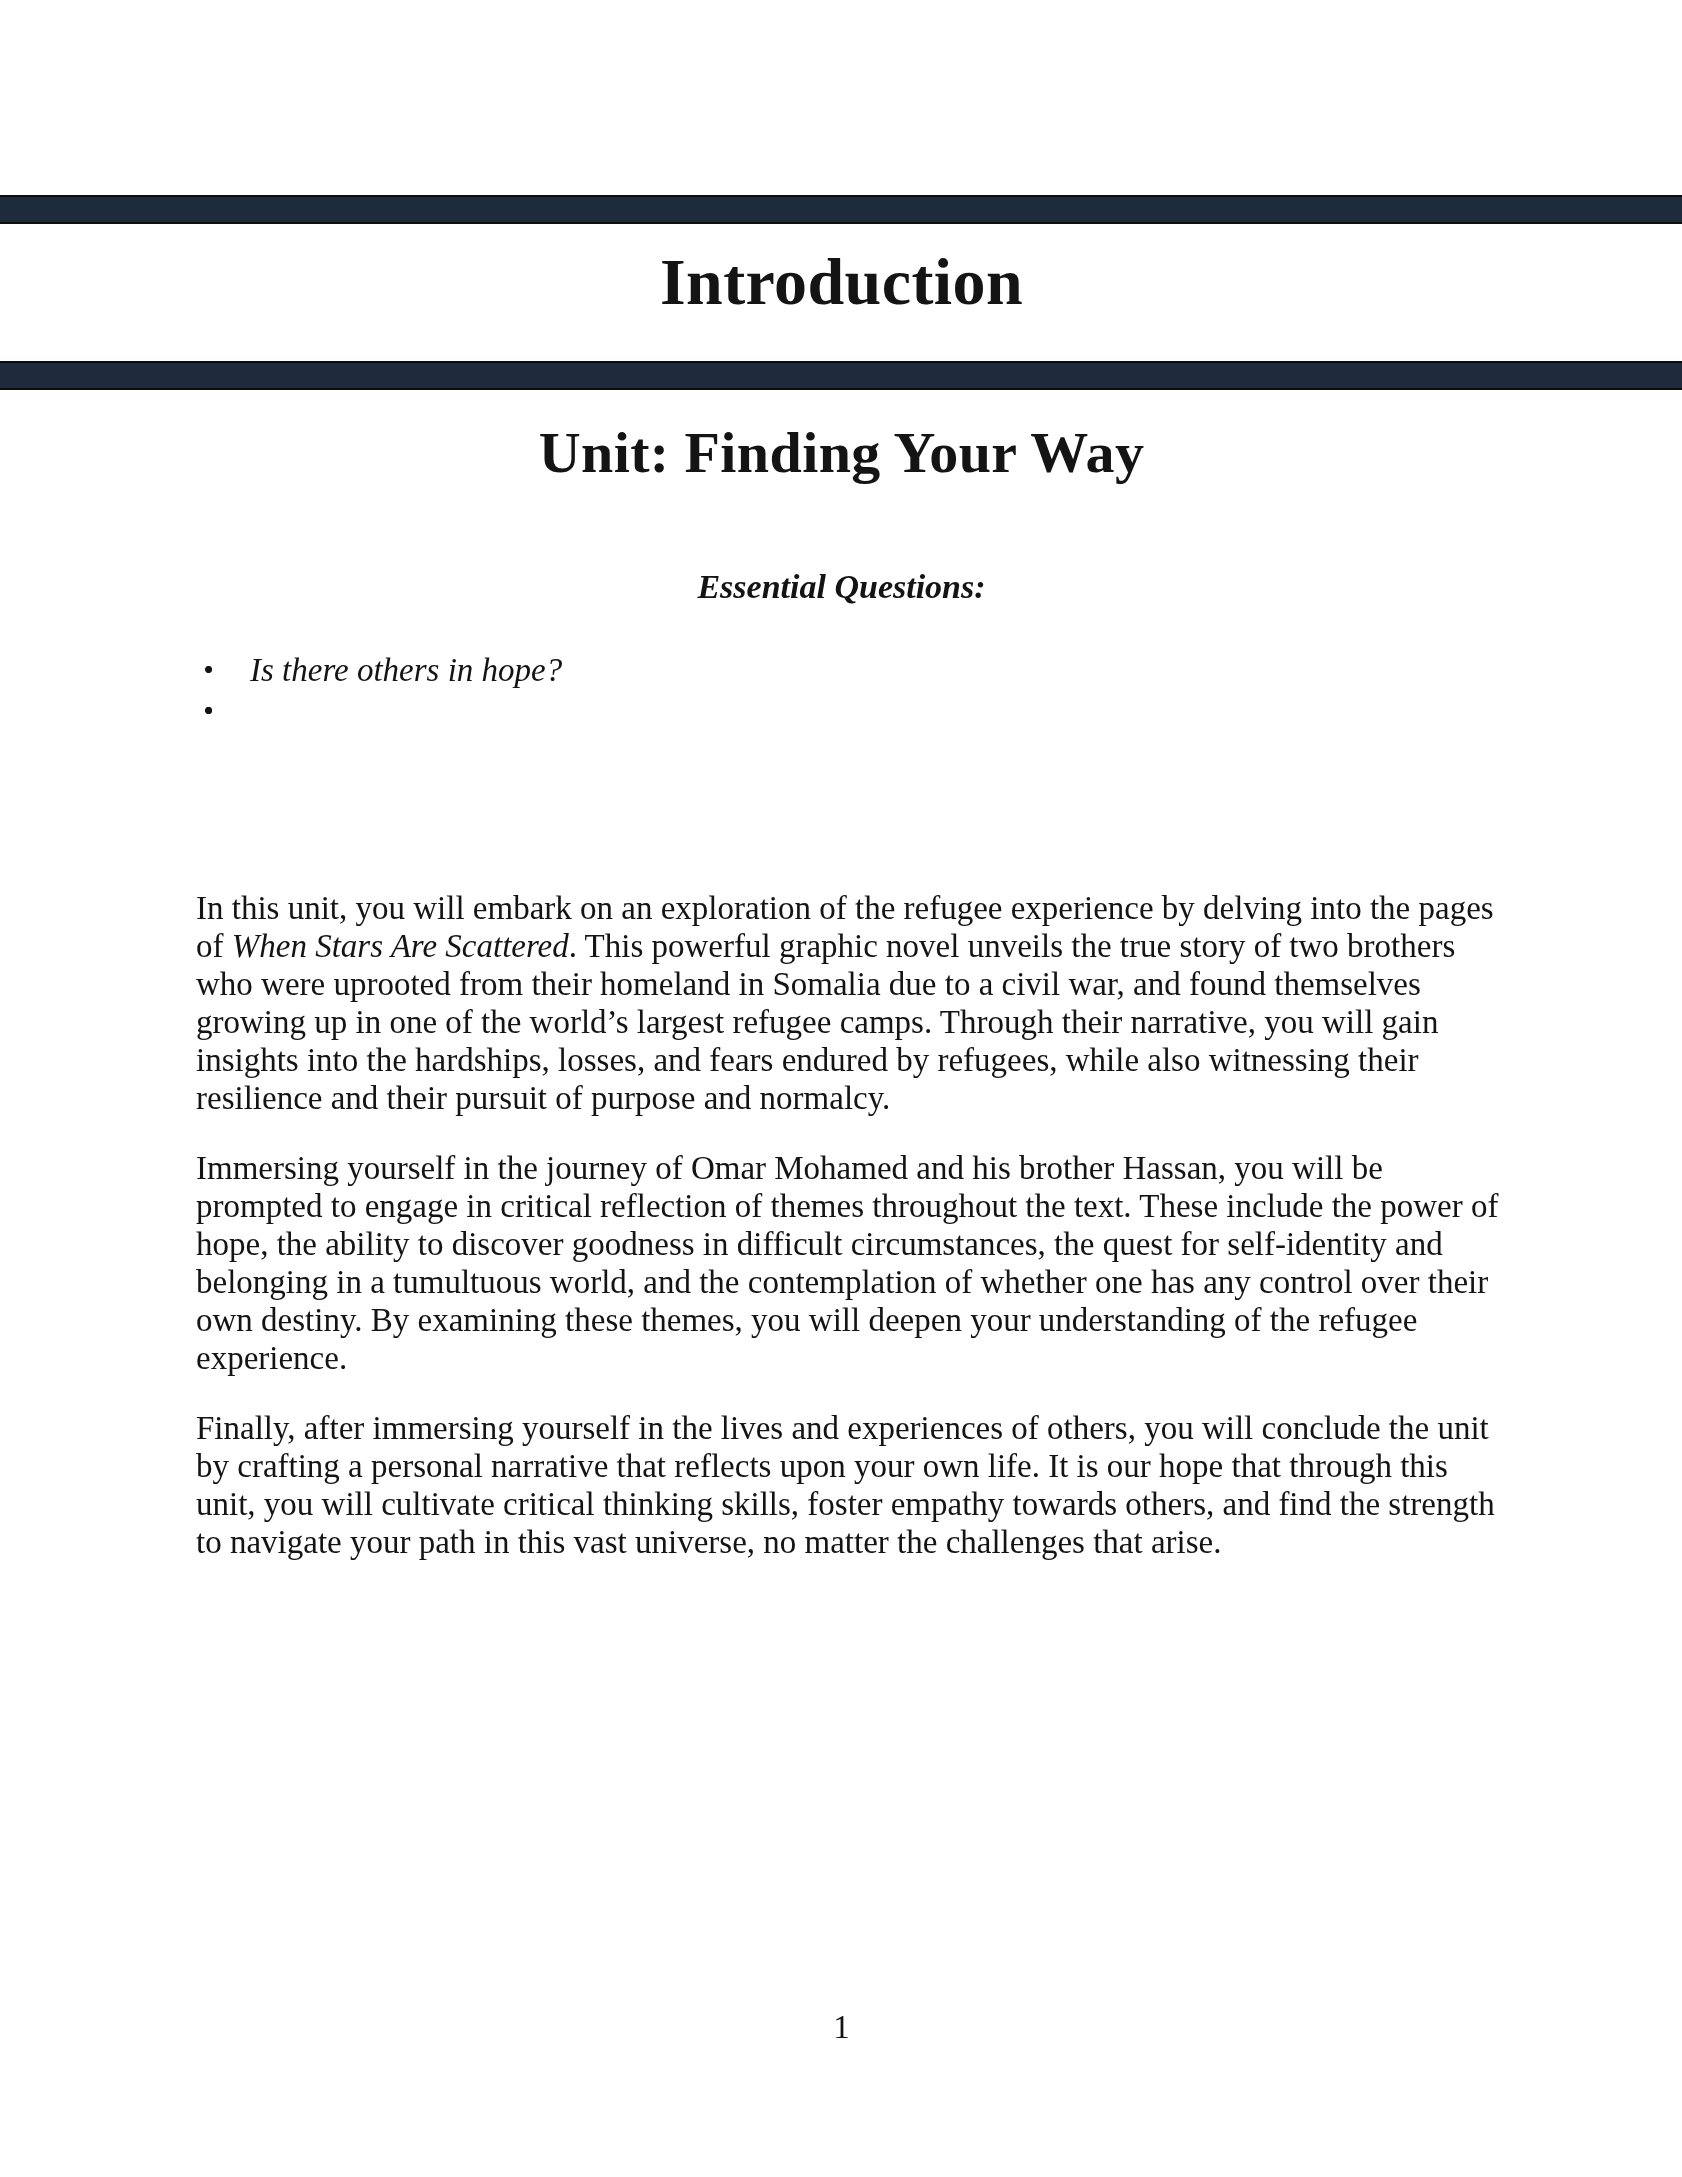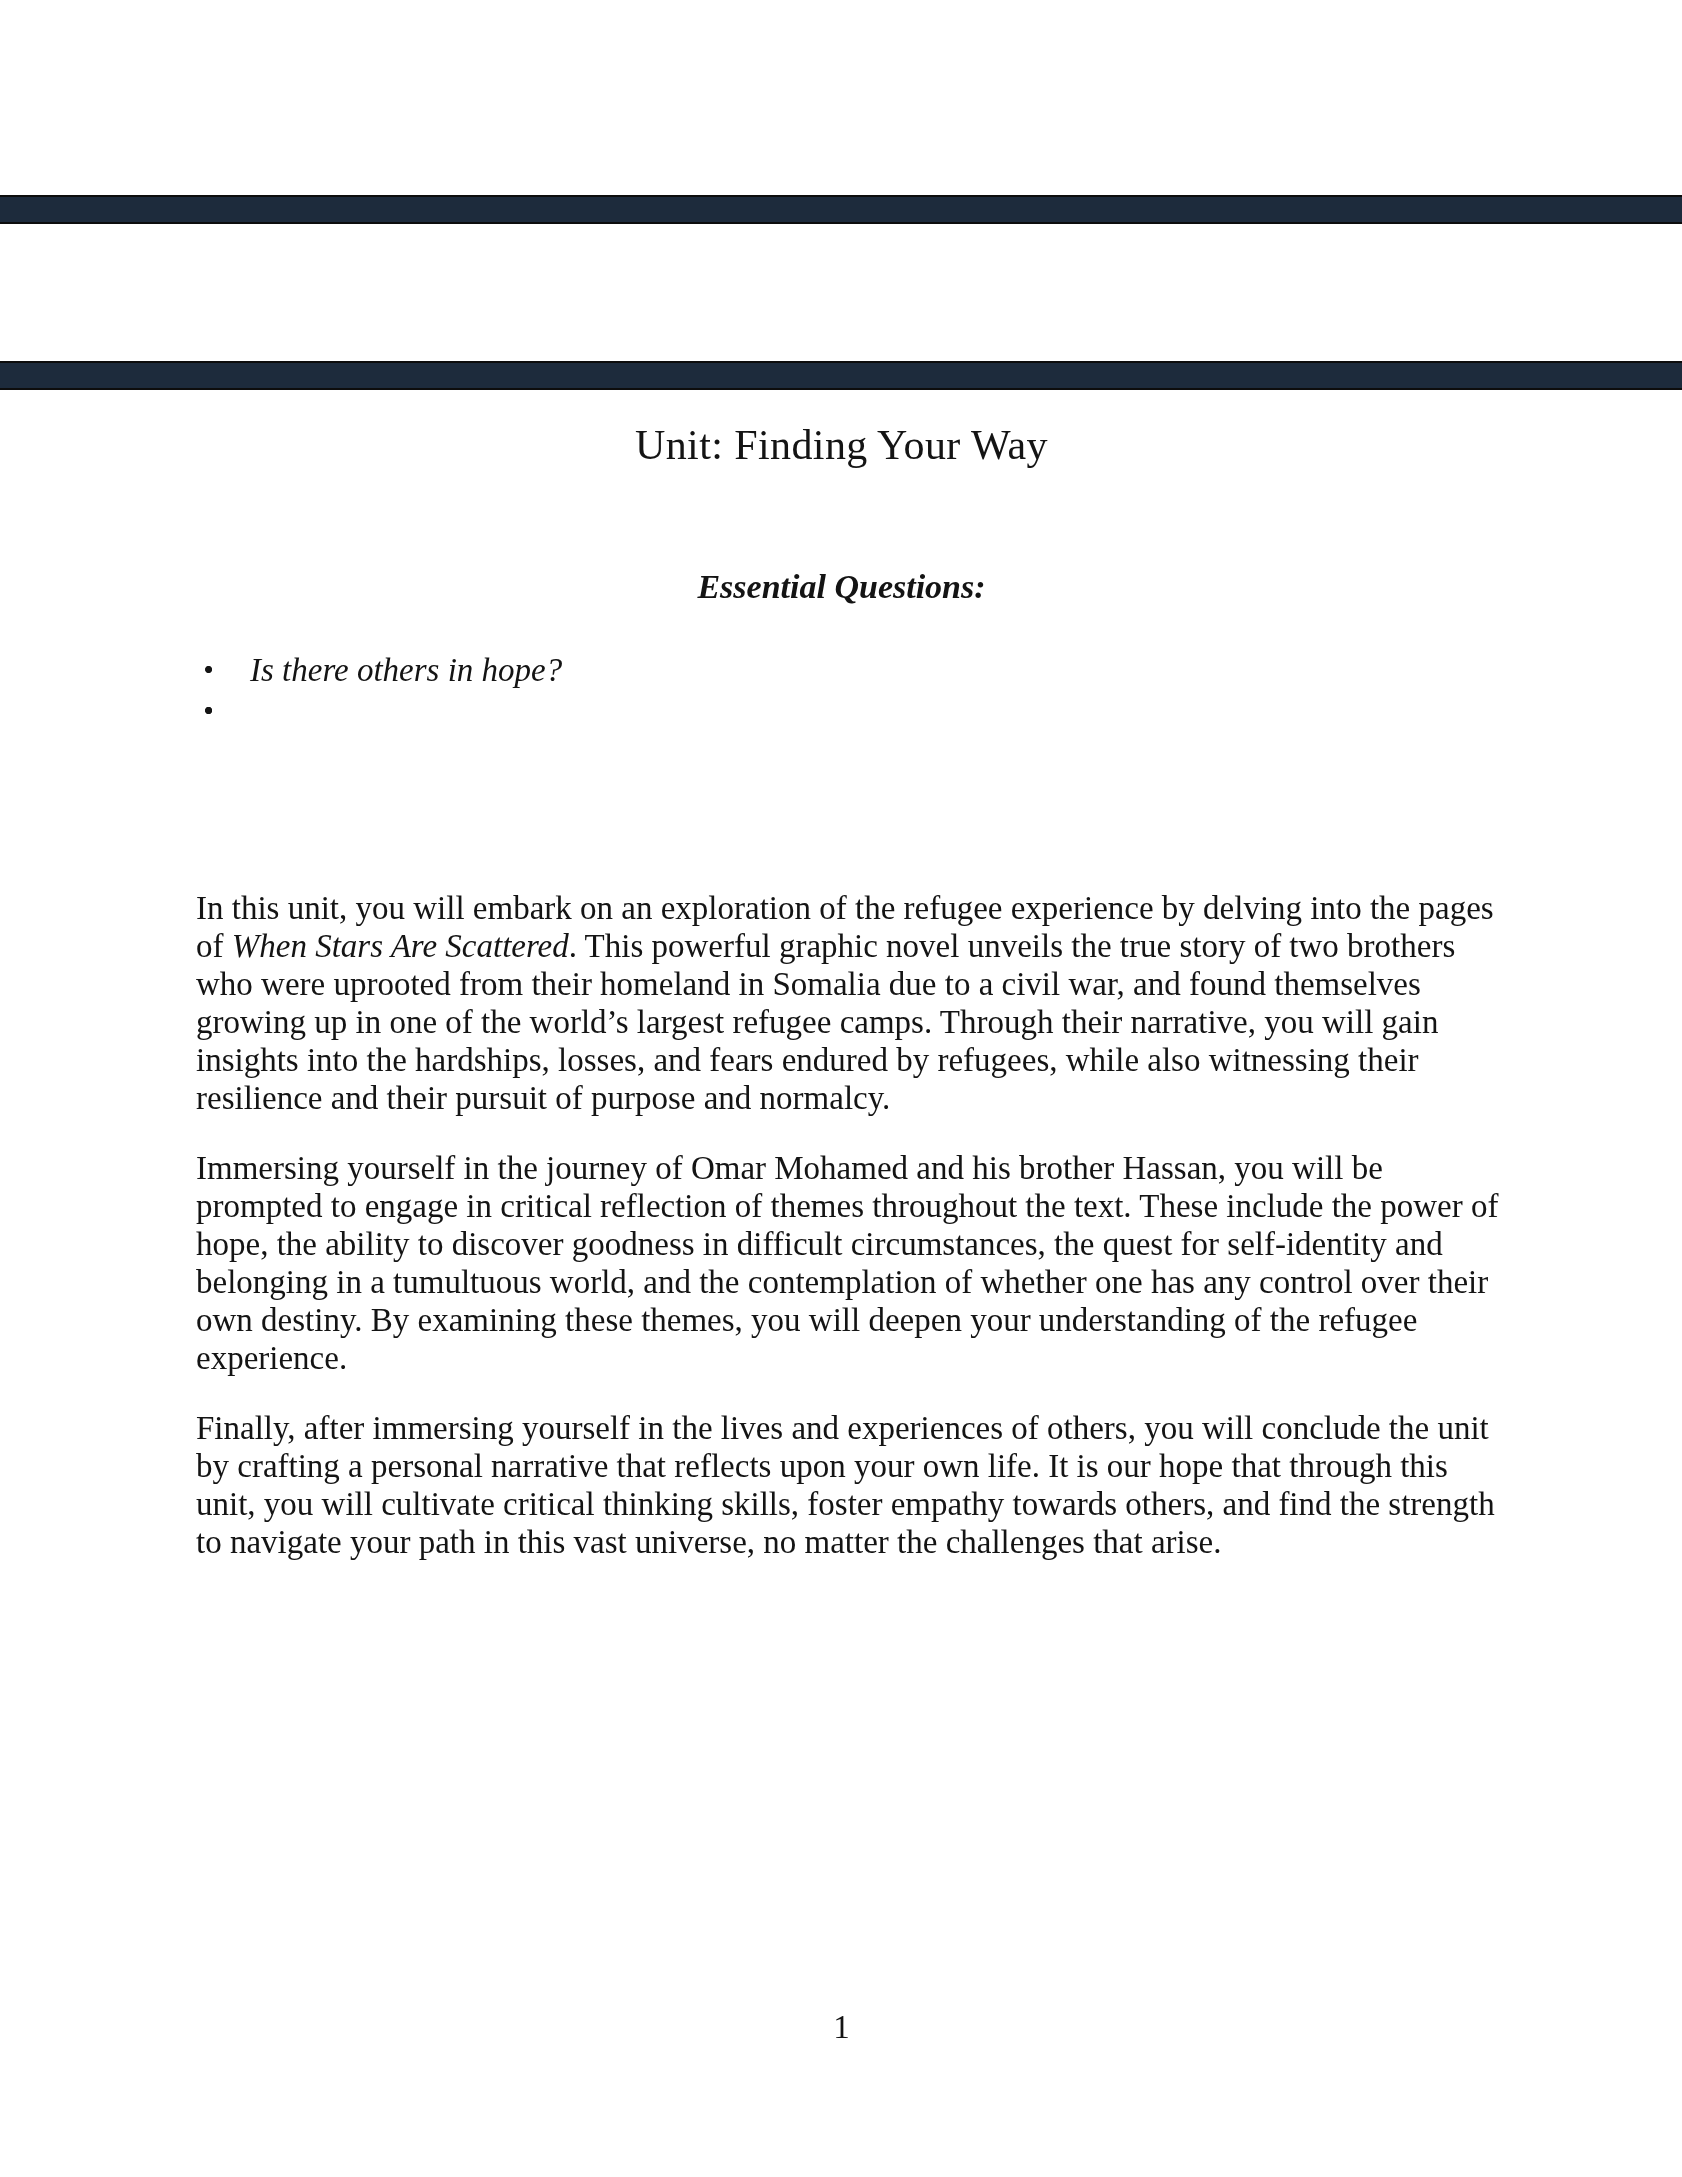--- a/index.html
+++ b/index.html
@@ -39,23 +39,23 @@
     line-height:1;
     font-weight:700;
     letter-spacing:0.4px;
   }
   .unit-title{
     position:absolute;
     top:424px;
     left:0;
     width:100%;
     text-align:center;
-    font-size:42px;
+    font-size:58px;
     line-height:1;
-    font-weight:400;
+    font-weight:700;
     letter-spacing:0.4px;
   }
   .eq-heading{
     position:absolute;
     top:570px;
     left:0;
     width:100%;
     text-align:center;
     font-size:34px;
     line-height:1;
@@ -103,20 +103,21 @@
     line-height:1;
   }
 </style>
 </head>
 <body>
 
 <div class="page">
 
   <div class="banner top"></div>
 
+  <h1 class="section-title">Introduction</h1>
 
   <div class="banner bottom"></div>
 
   <h2 class="unit-title">Unit: Finding Your Way</h2>
 
   <h3 class="eq-heading">Essential Questions:</h3>
 
   <ul class="eq-list">
     <li>
       <span class="bullet">•</span>

